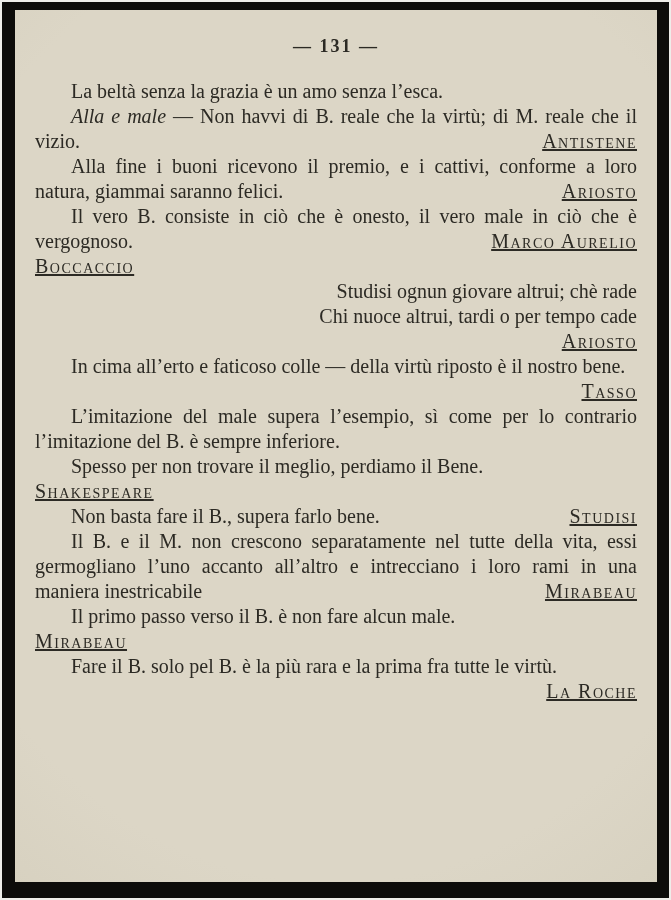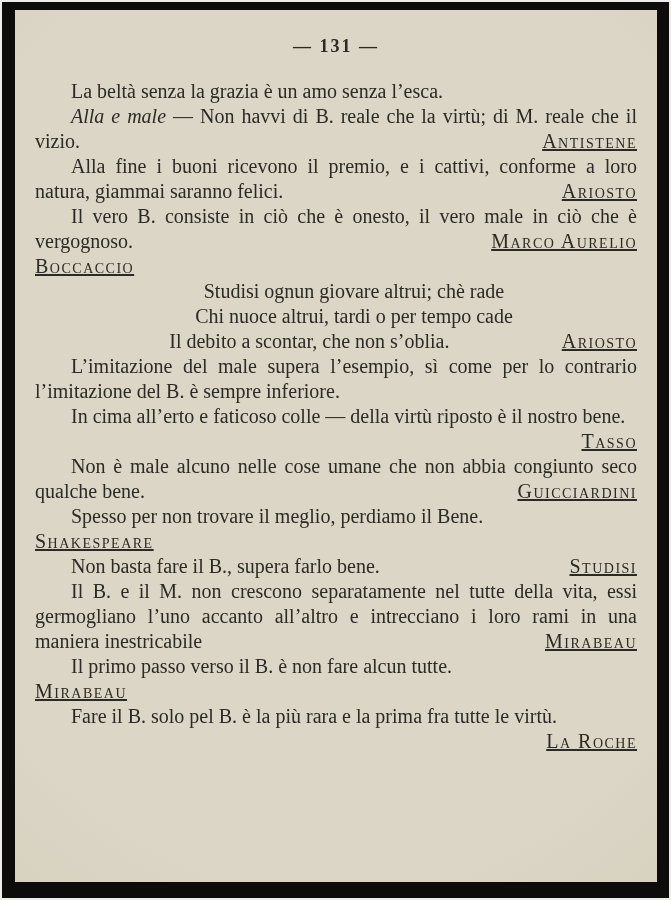--- a/index.html
+++ b/index.html
@@ -57,21 +57,21 @@
     text-decoration: underline;
   }
   .author.own-line {
     float: none;
     display: block;
     padding-left: 0;
   }
   .verse {
     text-indent: 0;
     padding-left: 36px;
-    text-align: center;
+    text-align: right;
   }
   .vline { display: block; }
 </style>
 </head>
 <body>
 
 <div class="frame">
   <div class="page">
 
     <div class="page-number">— 131 —</div>
@@ -82,33 +82,32 @@
 
     <p class="quote"><span>Alla fine i buoni ricevono il premio, e i cattivi, conforme a loro natura, giammai saranno felici.</span> <span class="author">Ariosto</span></p>
 
     <p class="quote"><span>Il vero B. consiste in ciò che è onesto, il vero male in ciò che è vergognoso.</span> <span class="author">Marco Aurelio</span></p>
 
     <p class="quote"> <span class="author own-line">Boccaccio</span></p>
 
     <p class="quote verse">
       <span class="vline">Studisi ognun giovare altrui; chè rade</span>
       <span class="vline">Chi nuoce altrui, tardi o per tempo cade</span>
-      <span class="vline"><span>Il debito a scontar, che non s’oblia.</span><span class="author">Ariosto</span></span>
+      <span class="vline"><span class="author">Ariosto</span></span>
     </p>
+
+    <p class="quote"><span>In cima all’erto e faticoso colle — della virtù riposto è il nostro bene.</span> <span class="author">Tasso</span></p>
 
     <p class="quote"><span>L’imitazione del male supera l’esempio, sì come per lo contrario l’imitazione del B. è sempre inferiore.</span></p>
 
-    <p class="quote"><span>In cima all’erto e faticoso colle — della virtù riposto è il nostro bene.</span> <span class="author">Tasso</span></p>
-
-    <p class="quote"><span>Non è male alcuno nelle cose umane che non abbia congiunto seco qualche bene.</span> <span class="author">Guicciardini</span></p>
 
     <p class="quote"><span>Spesso per non trovare il meglio, perdiamo il Bene.</span> <span class="author own-line">Shakespeare</span></p>
 
     <p class="quote"><span>Non basta fare il B., supera farlo bene.</span> <span class="author">Studisi</span></p>
 
     <p class="quote"><span>Il B. e il M. non crescono separatamente nel tutte della vita, essi germogliano l’uno accanto all’altro e intrecciano i loro rami in una maniera inestricabile</span> <span class="author">Mirabeau</span></p>
 
-    <p class="quote"><span>Il primo passo verso il B. è non fare alcun tutte.</span> <span class="author own-line">Mirabeau</span></p>
+    <p class="quote"><span>Il primo passo verso il B. è non fare alcun male.</span> <span class="author own-line">Mirabeau</span></p>
 
     <p class="quote"><span>Fare il B. solo pel B. è la più rara e la prima fra tutte le virtù.</span> <span class="author">La Roche</span></p>
 
   </div>
 </div>
 
 </body></html>

